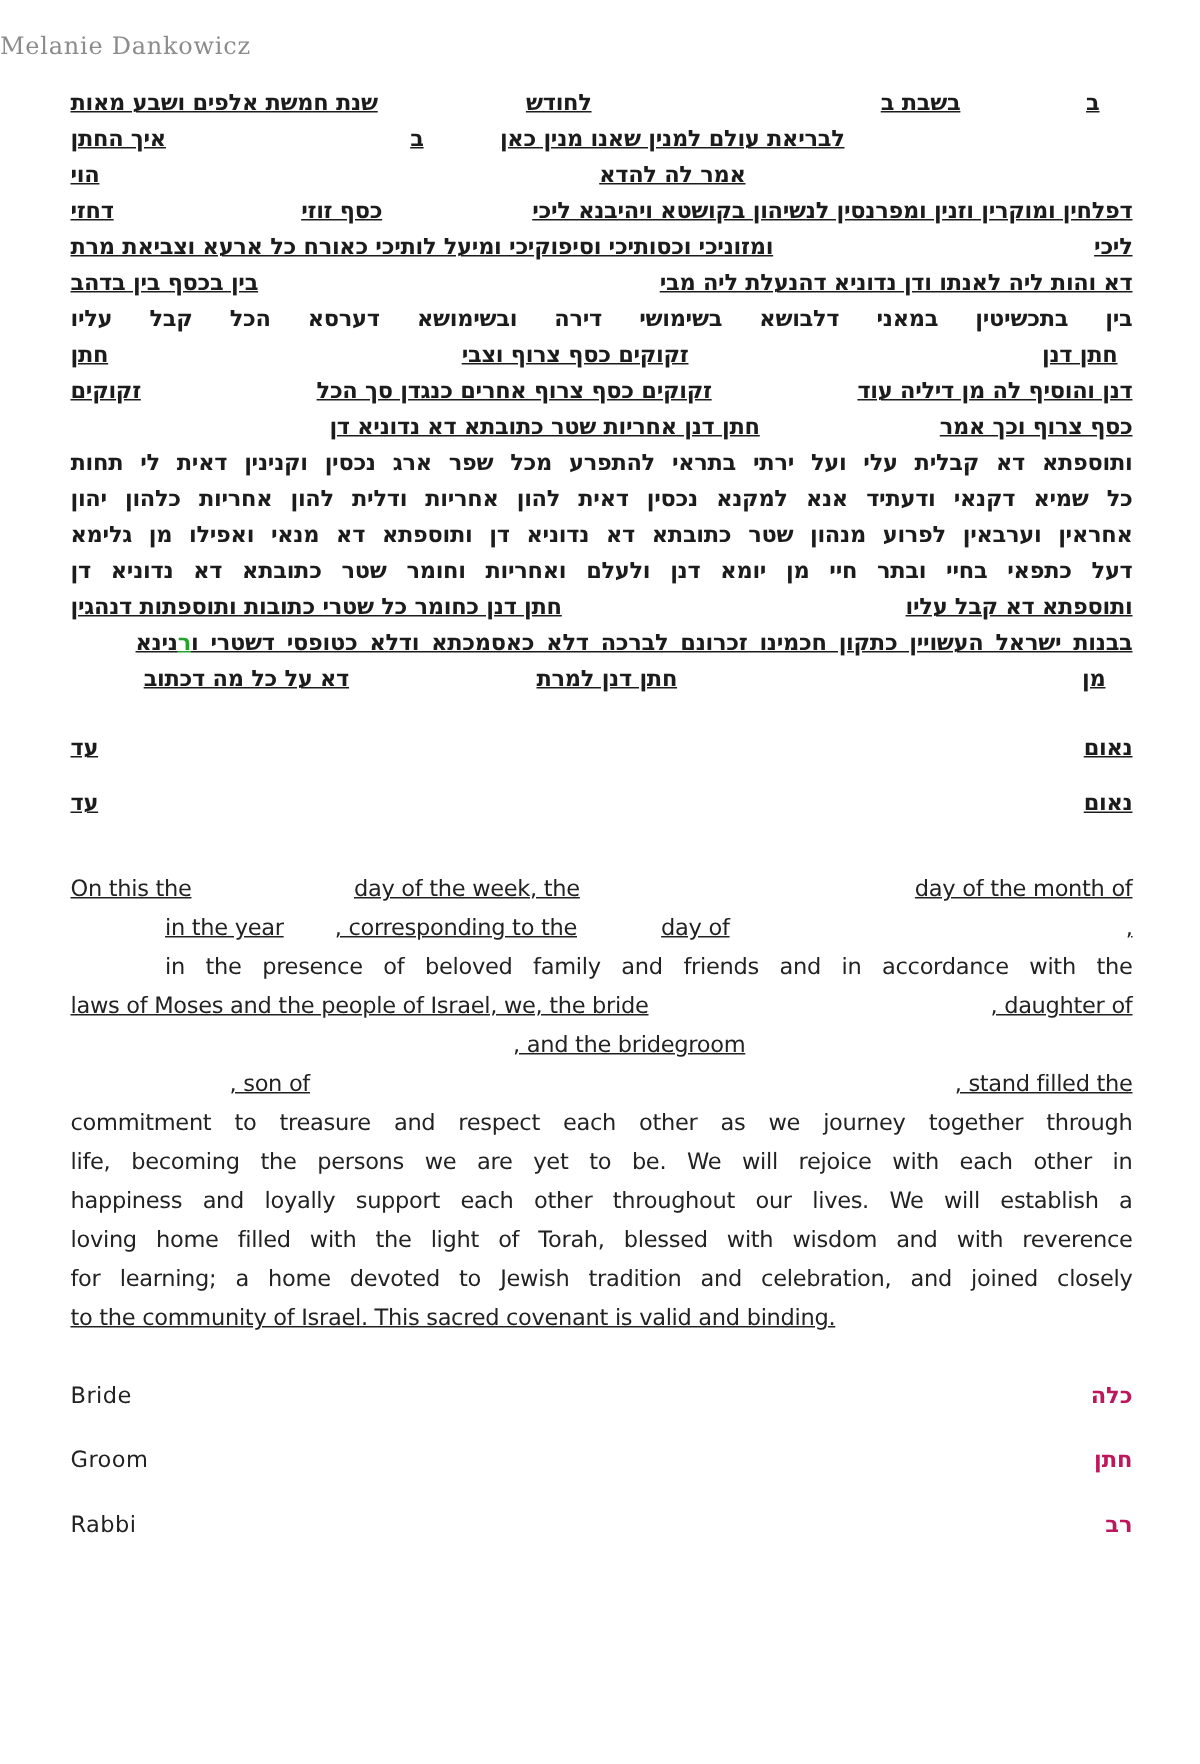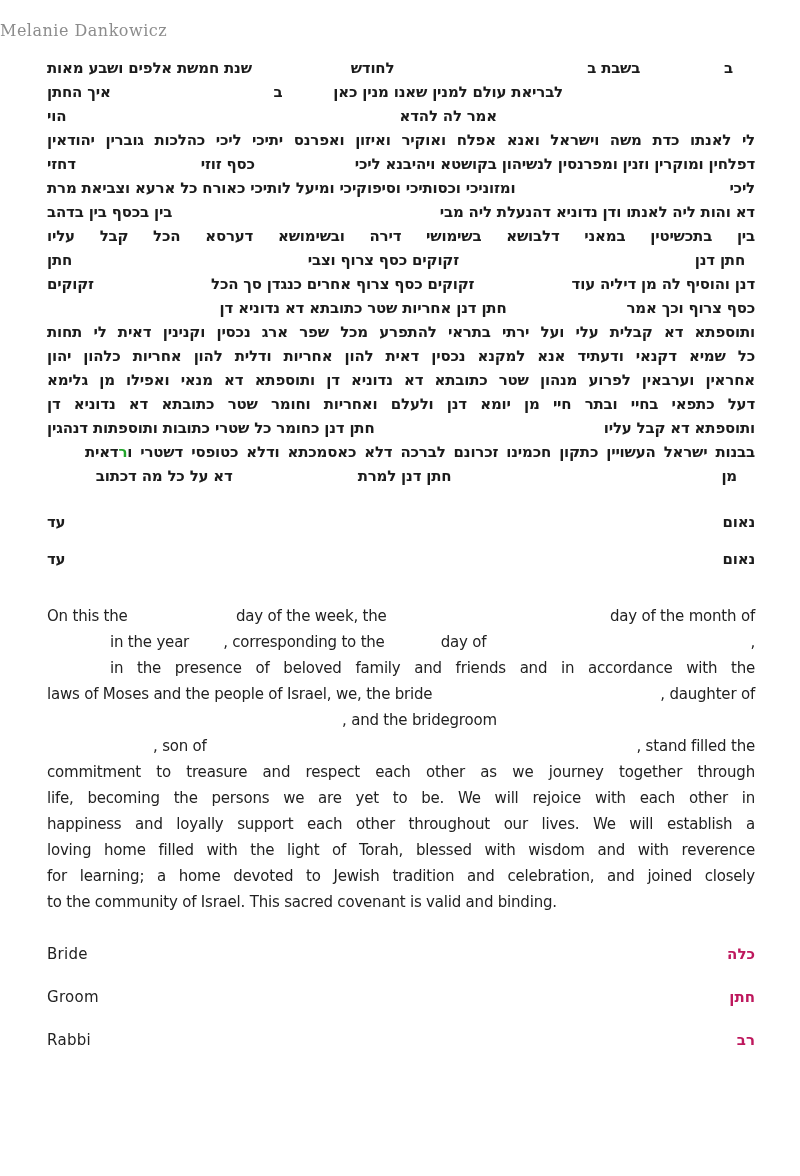--- a/index.html
+++ b/index.html
@@ -26,21 +26,21 @@
   .tline.rtl{
     direction:rtl;height:24px;line-height:24px;
     font:700 15px "DejaVu Sans",sans-serif;letter-spacing:-0.2px;color:#1c1c1c;
   }
   .tline.ltr{
     direction:ltr;height:26px;line-height:26px;
     font:400 15px "DejaVu Sans",sans-serif;letter-spacing:-0.2px;color:#222222;
   }
   .tline.justify{display:block;text-align:justify;text-align-last:justify;text-justify:inter-word;overflow:hidden;}
   .tline.center{display:block;text-align:center;}
-  .seg{white-space:pre;}
+  .seg{white-space:pre;text-decoration:underline;}
   .gap{display:inline-block;min-width:0;height:1px;}
 
   .sig-row{display:flex;justify-content:center;align-items:baseline;height:24px;line-height:24px;}
   .sig-en{font:400 15px "DejaVu Sans",sans-serif;letter-spacing:.3px;color:#222222;}
   .sig-he{font:700 15px "DejaVu Sans",sans-serif;direction:rtl;color:#be185d;}
 </style>
 </head>
 <body>
 
 <div class="page">
@@ -61,21 +61,20 @@
         <span class="gap" style="flex: 1 1 28px;"></span>
         <span class="seg">ב</span>
         <span class="gap" style="flex: 1 1 140px;"></span>
         <span class="seg">איך החתן</span>
       </div>
       <div class="tline rtl stretch" style="padding-right: 258px;">
         <span class="seg">אמר לה להדא</span>
         <span class="gap" style="flex: 1 1 320px;"></span>
         <span class="seg">הוי</span>
       </div>
-      <div class="tline rtl justify">לי לאנתו כדת משה וישראל ואנא אפלח ואוקיר ואיזון ואפרנס יתיכי ליכי כהלכות גוברין יהודאין</div>
       <div class="tline rtl stretch">
         <span class="seg">דפלחין ומוקרין וזנין ומפרנסין לנשיהון בקושטא ויהיבנא ליכי</span>
         <span class="gap" style="flex: 1 1 60px;"></span>
         <span class="seg">כסף זוזי</span>
         <span class="gap" style="flex: 1 1 85px;"></span>
         <span class="seg">דחזי</span>
       </div>
       <div class="tline rtl stretch">
         <span class="seg">ליכי</span>
         <span class="gap" style="flex: 1 1 160px;"></span>
@@ -111,21 +110,21 @@
       <div class="tline rtl justify">אחראין וערבאין לפרוע מנהון שטר כתובתא דא נדוניא דן ותוספתא דא מנאי ואפילו מן גלימא</div>
       <div class="tline rtl justify">דעל כתפאי בחיי ובתר חיי מן יומא דנן ולעלם ואחריות וחומר שטר כתובתא דא נדוניא דן</div>
       <div class="tline rtl stretch">
         <span class="seg">ותוספתא דא קבל עליו</span>
         <span class="gap" style="flex: 1 1 165px;"></span>
         <span class="seg">חתן דנן כחומר כל שטרי כתובות ותוספתות דנהגין</span>
       </div>
       <div class="tline rtl fixed" style="word-spacing: 3px;">
         <span class="seg">בבנות ישראל העשויין כתקון חכמינו זכרונם לברכה דלא כאסמכתא ודלא כטופסי דשטרי ו</span>
         <span class="seg" style="color: rgb(34, 164, 42);">ר</span>
-        <span class="seg">דאית</span>
+        <span class="seg">נינא</span>
       </div>
       <div class="tline rtl fixed" style="padding-right: 18px;">
         <span class="seg">מן</span>
         <span class="gap" style="flex: 0 1 270px;"></span>
         <span class="seg">חתן דנן למרת</span>
         <span class="gap" style="flex: 0 1 125px;"></span>
         <span class="seg">דא על כל מה דכתוב</span>
       </div>
     </div>
 

